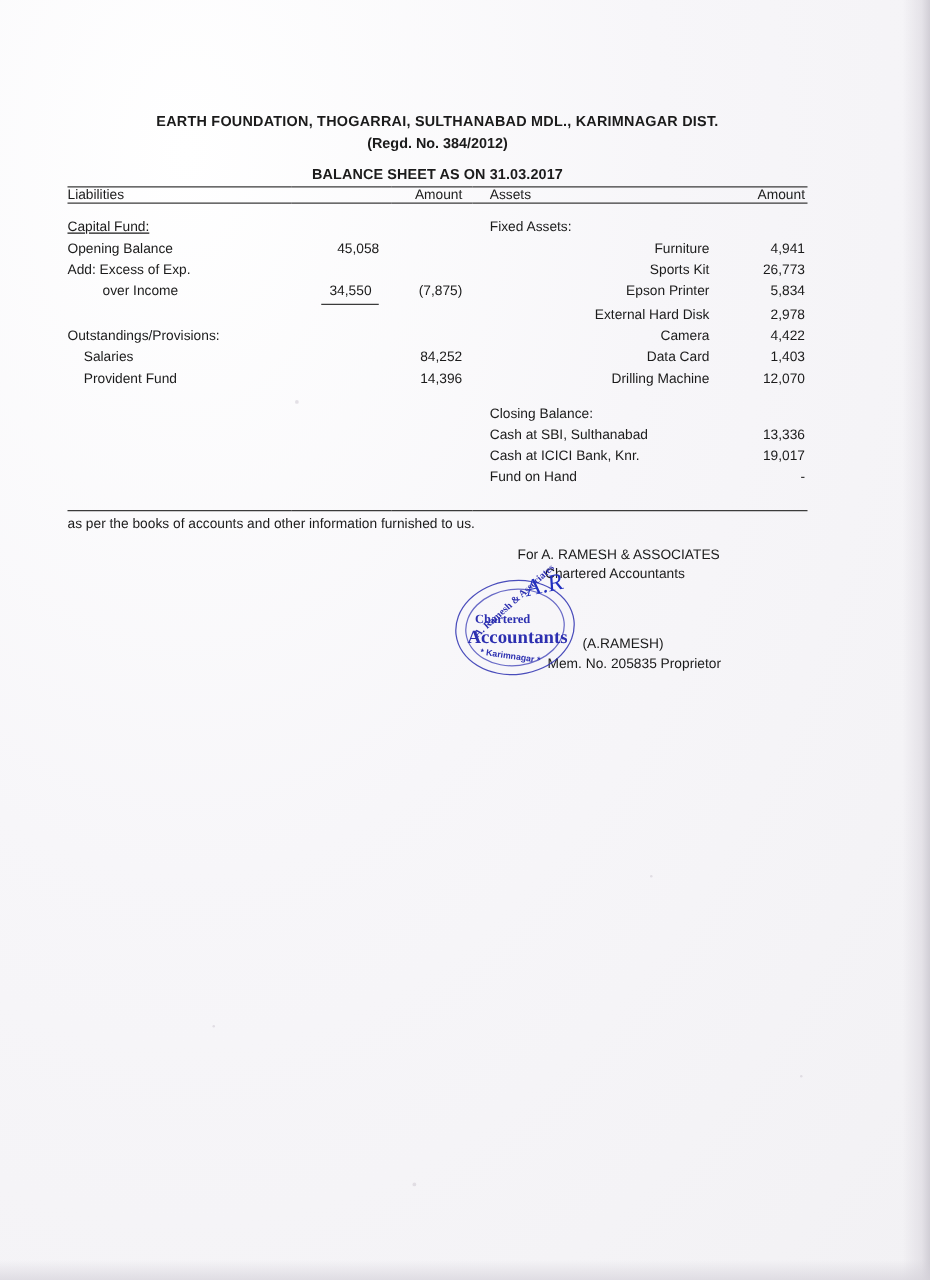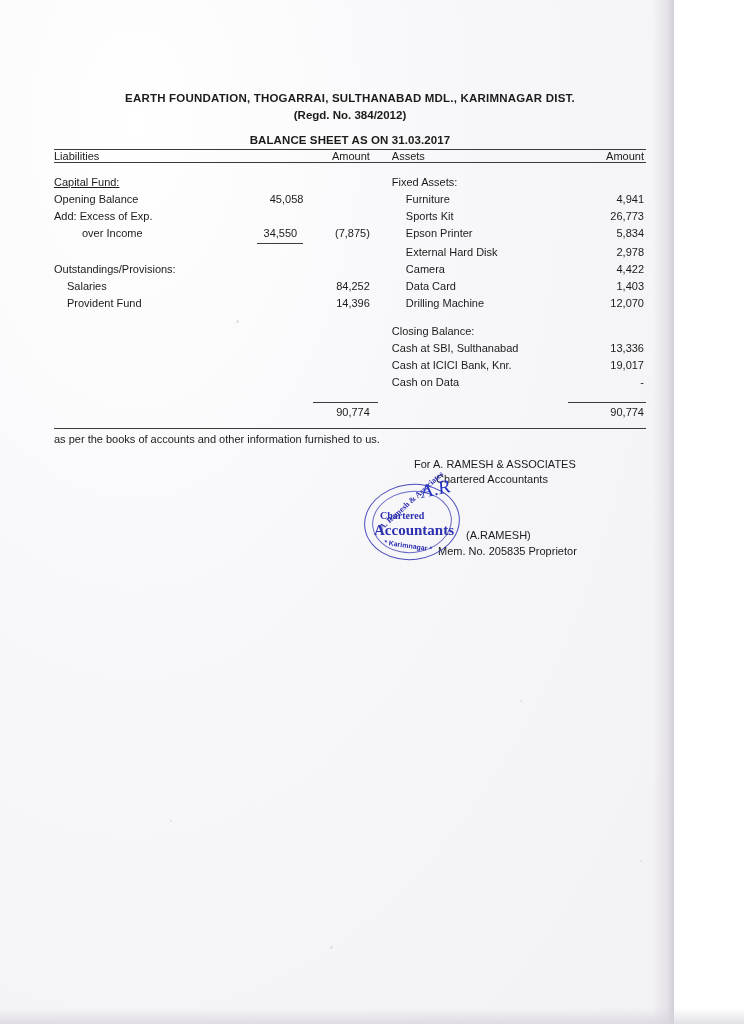--- a/index.html
+++ b/index.html
@@ -11,21 +11,21 @@
     width: 744px;
     height: 1024px;
     position: relative;
     font-family: "Liberation Sans", sans-serif;
     color: #1b1b1b;
     overflow: hidden;
   }
   .page {
     position: absolute;
     left: 0; top: 0;
-    width: 674px;
+    width: 744px;
     height: 1024px;
     background: #fbfafc;
     background-image:
       radial-gradient(ellipse at 20% 12%, #ffffff 0%, #f7f6f9 45%, #f2f1f4 100%);
   }
   .page-edge-right {
     position: absolute;
     right: 0; top: 0;
     width: 22px; height: 1024px;
     background: linear-gradient(to right, rgba(235,233,238,0) 0%, rgba(220,217,224,0.65) 70%, rgba(205,202,210,0.9) 100%);
@@ -91,21 +91,21 @@
   .col-amt-l2 { width: 62px; text-align: right; padding-right: 8px !important; }
   .col-lbl-r { width: 196px; padding-left: 14px !important; }
   .col-amt-r { width: 88px; text-align: right; padding-right: 2px !important; }
 
   .line td { height: 17px; line-height: 17px; }
   .gap td { height: 11px; }
 
   .uline { text-decoration: underline; }
   .indent1 { padding-left: 13px !important; }
   .indent2 { padding-left: 28px !important; }
-  .rindent { padding-left: 28px !important; }
+  .rindent { padding-left: 28px !important; text-align: right; }
 
   .amt-underline {
     display: inline-block;
     border-bottom: 1px solid #3b3b3b;
     padding-bottom: 1px;
     min-width: 46px;
     text-align: center;
   }
 
   .totals td {
@@ -325,35 +325,28 @@
         <td class="col-amt-l"></td>
         <td class="col-amt-l2"></td>
         <td class="col-lbl-r">Cash at ICICI Bank, Knr.</td>
         <td class="col-amt-r">19,017</td>
       </tr>
 
       <tr class="line">
         <td class="col-lbl-l"></td>
         <td class="col-amt-l"></td>
         <td class="col-amt-l2"></td>
-        <td class="col-lbl-r">Cash on Data</td>
+        <td class="col-lbl-r">Fund on Hand</td>
         <td class="col-amt-r">-</td>
       </tr>
 
       <tr class="gap">
         <td colspan="5"></td>
       </tr>
 
-      <tr class="totals">
-        <td class="col-lbl-l noline"></td>
-        <td class="col-amt-l noline"></td>
-        <td class="col-amt-l2">90,774</td>
-        <td class="col-lbl-r noline"></td>
-        <td class="col-amt-r">90,774</td>
-      </tr>
 
       <tr class="closing-rule">
         <td colspan="5"></td>
       </tr>
     </tbody>
       </table>
 
     <div class="footnote">as per the books of accounts and other information furnished to us.</div>
 
     <div class="sign-block">

